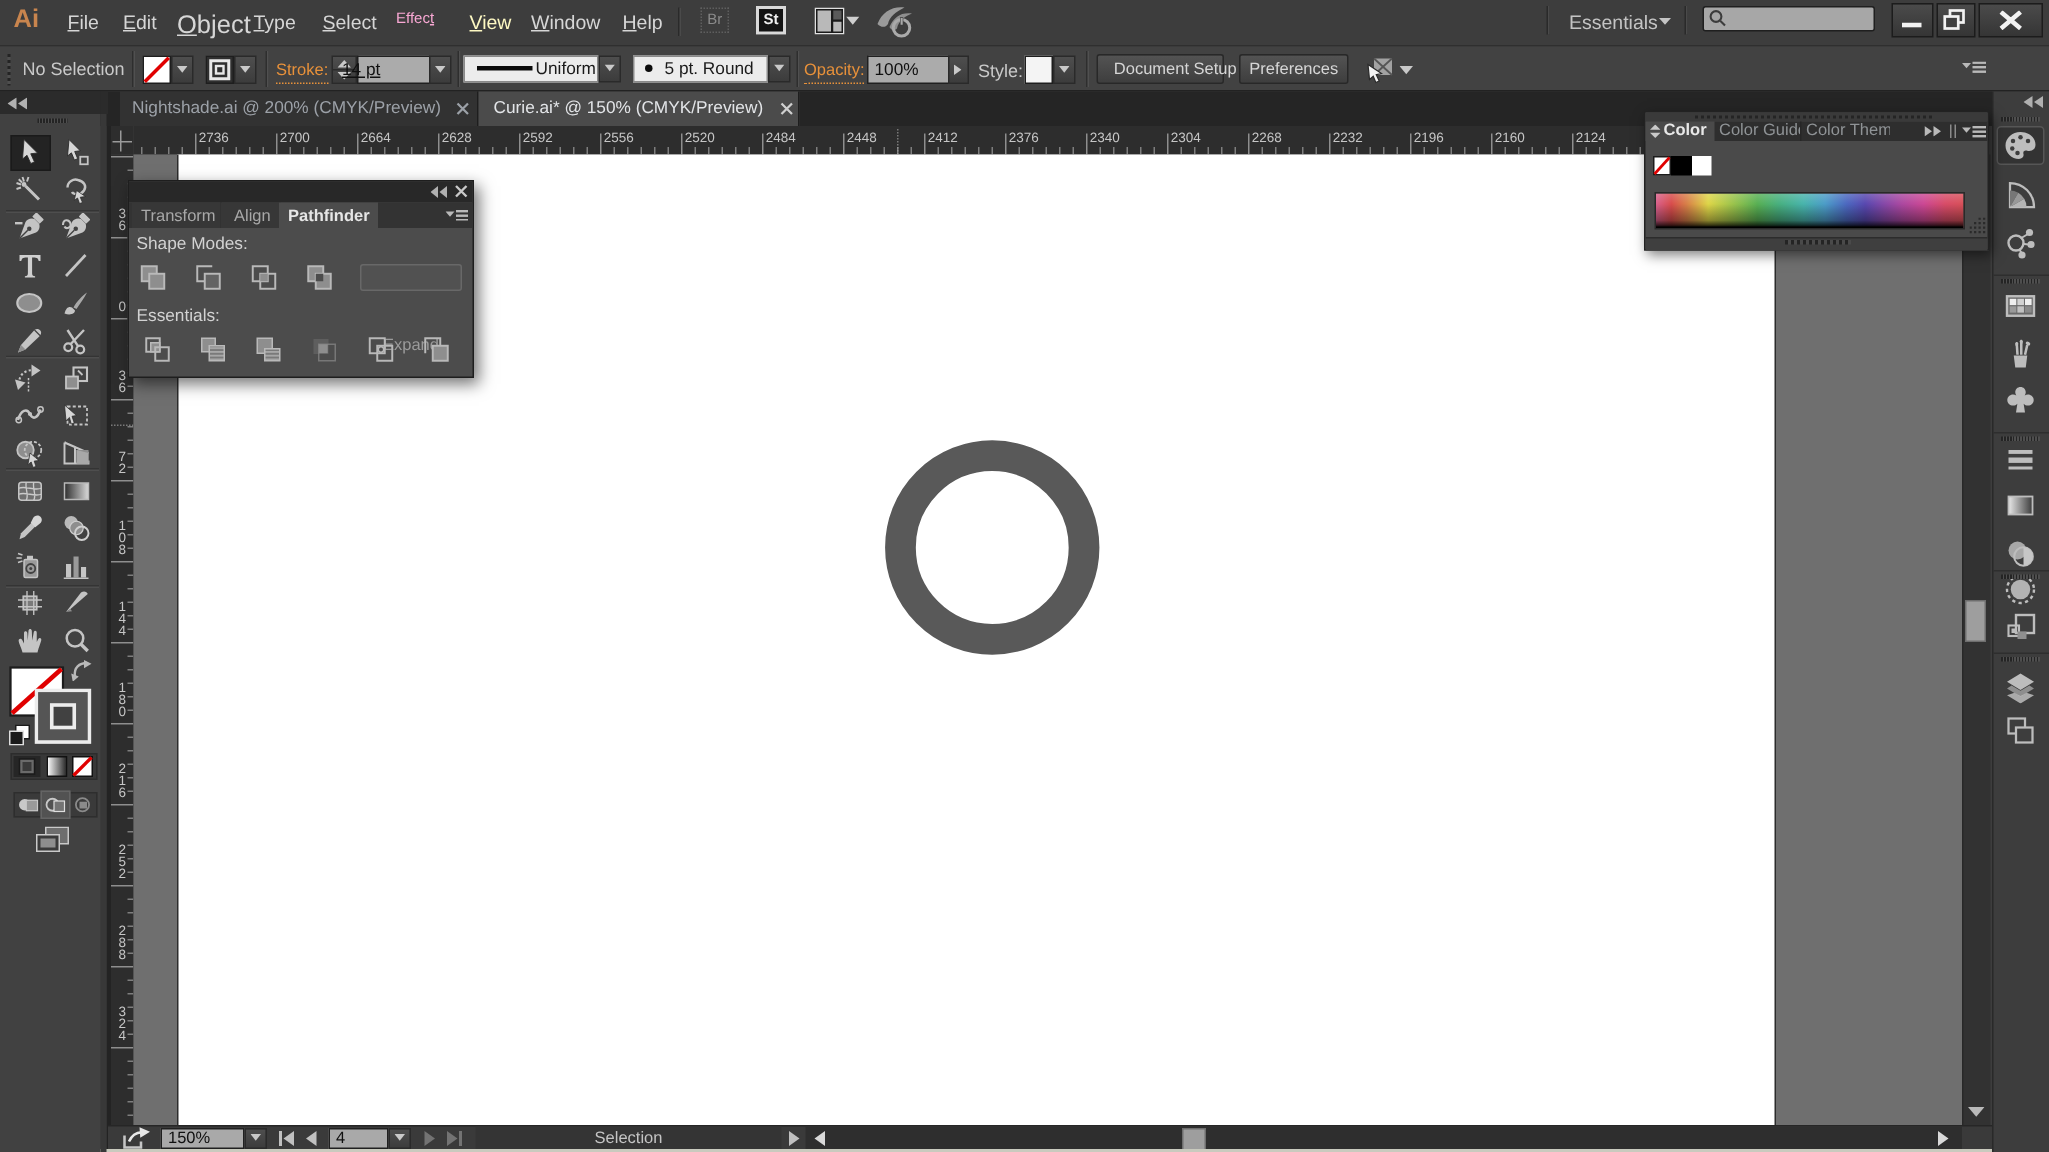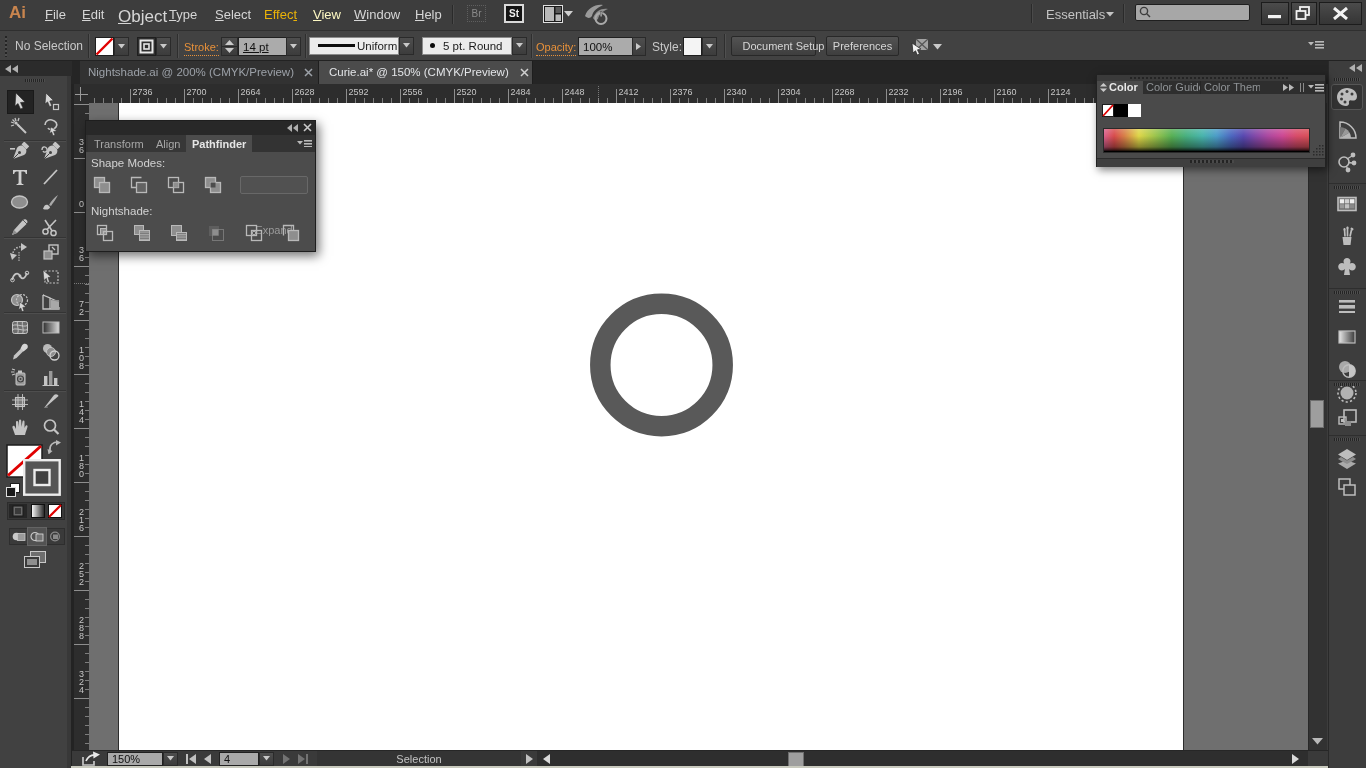--- a/index.html
+++ b/index.html
@@ -3,21 +3,21 @@
 *{margin:0;padding:0;box-sizing:content-box}
 body{width:1366px;height:768px;overflow:hidden;position:relative;background:#3d3d3d;font-family:"Liberation Sans",sans-serif;-webkit-font-smoothing:antialiased}
 </style></head><body>
 <div style="position:absolute;left:0px;top:0px;width:1366px;height:30px;background:#3d3d3d;border-bottom:1px solid #2f2f2f;"></div>
 <div style="position:absolute;left:9px;top:3px;font-size:17px;font-weight:bold;color:#c9854e;">Ai</div>
 <div style="position:absolute;left:45px;top:7px;font-size:13px;color:#d6d6d6;"><u>F</u>ile</div>
 <div style="position:absolute;left:82px;top:7px;font-size:13px;color:#d6d6d6;"><u>E</u>dit</div>
 <div style="position:absolute;left:118px;top:7px;font-size:17px;color:#d6d6d6;"><u>O</u>bject</div>
 <div style="position:absolute;left:169px;top:7px;font-size:13px;color:#d6d6d6;"><u>T</u>ype</div>
 <div style="position:absolute;left:215px;top:7px;font-size:13px;color:#d6d6d6;"><u>S</u>elect</div>
-<div style="position:absolute;left:264px;top:7px;font-size:13px;color:#eab308;">Effec<u>t</u></div>
+<div style="position:absolute;left:264px;top:7px;font-size:10px;color:#f9a8d4;">Effec<u>t</u></div>
 <div style="position:absolute;left:313px;top:7px;font-size:13px;color:#fef9c3;"><u>V</u>iew</div>
 <div style="position:absolute;left:354px;top:7px;font-size:13px;color:#d6d6d6;"><u>W</u>indow</div>
 <div style="position:absolute;left:415px;top:7px;font-size:13px;color:#d6d6d6;"><u>H</u>elp</div>
 <div style="position:absolute;left:452px;top:5px;width:1px;height:19px;background:#2a2a2a;border-right:1px solid #4a4a4a;"></div>
 <div style="position:absolute;left:467px;top:5px;width:17px;height:15px;border:1px dotted #5f5f5f;color:#8a8a8a;font-size:10px;text-align:center;line-height:15px;">Br</div>
 <div style="position:absolute;left:504px;top:4px;width:16px;height:15px;background:#141414;border:2px solid #d9d9d9;color:#efefef;font-size:10px;font-weight:bold;text-align:center;line-height:15px;">St</div>
 <svg style="position:absolute;left:543px;top:5px;" width="20" height="18" viewBox="0 0 20 18" xmlns="http://www.w3.org/2000/svg">
     <rect x="0.5" y="0.5" width="19" height="17" fill="#1a1a1a" stroke="#e0e0e0"></rect>
     <rect x="2" y="2" width="9" height="14" fill="#b9b9b9"></rect>
     <rect x="12.5" y="2" width="5.5" height="6" fill="#5a5a5a"></rect>
@@ -82,21 +82,21 @@
 <div style="position:absolute;left:184px;top:41px;font-size:11px;color:#e8913a;border-bottom:1px dotted #e8913a;padding-bottom:2px;">Stroke:</div>
 <div style="position:absolute;left:221px;top:37px;width:17px;height:19px;background:linear-gradient(#4e4e4e,#3a3a3a);border:1px solid #2a2a2a;box-sizing:border-box;"></div>
 <svg style="position:absolute;left:225px;top:40px;" width="9" height="6" viewBox="0 0 9 6" xmlns="http://www.w3.org/2000/svg">
     <polygon points="4.5,0 9,5 0,5" fill="#c9c9c9"></polygon>
   </svg>
 <div style="position:absolute;left:222px;top:46px;width:15px;height:1px;background:#2a2a2a;"></div>
 <svg style="position:absolute;left:225px;top:48px;" width="9" height="6" viewBox="0 0 9 6" xmlns="http://www.w3.org/2000/svg">
     <polygon points="0,0 9,0 4.5,5" fill="#c9c9c9"></polygon>
   </svg>
 <div style="position:absolute;left:238px;top:37px;width:48px;height:19px;background:#ababab;border:1px solid #202020;box-sizing:border-box;border-right:none;"></div>
-<div style="position:absolute;left:243px;top:41px;font-size:11.5px;color:#101010;text-decoration:underline;">14 pt</div>
+<div style="position:absolute;left:228px;top:41px;font-size:11.5px;color:#101010;text-decoration:underline;">14 pt</div>
 <div style="position:absolute;left:286px;top:37px;width:15px;height:19px;background:linear-gradient(#4e4e4e,#3c3c3c);border:1px solid #2a2a2a;box-sizing:border-box;"></div>
 <svg style="position:absolute;left:290px;top:44px;" width="7" height="5" viewBox="0 0 7 5" xmlns="http://www.w3.org/2000/svg">
     <polygon points="0,0 7,0 3.5,4.5" fill="#c9c9c9"></polygon>
   </svg>
 <div style="position:absolute;left:305px;top:34px;width:1px;height:24px;background:#2e2e2e;border-right:1px solid #505050;"></div>
 <div style="position:absolute;left:309px;top:37px;width:90px;height:18px;background:#ececec;border:1px solid #8a8a8a;box-sizing:border-box;"></div>
 <div style="position:absolute;left:318px;top:44px;width:37px;height:3px;background:#0c0c0c;"></div>
 <div style="position:absolute;left:357px;top:40px;font-size:11.5px;color:#1a1a1a;">Uniform</div>
 <div style="position:absolute;left:399px;top:37px;width:15px;height:18px;background:linear-gradient(#4e4e4e,#3c3c3c);border:1px solid #2a2a2a;box-sizing:border-box;"></div>
 <svg style="position:absolute;left:403px;top:43px;" width="7" height="5" viewBox="0 0 7 5" xmlns="http://www.w3.org/2000/svg">
@@ -888,21 +888,21 @@
     <rect x="6.5" y="6.5" width="10" height="10" fill="none" stroke="#b9b9b9" stroke-width="1.3"></rect>
     <rect x="6.5" y="6.5" width="5" height="5" fill="#8e8e8e"></rect>
   </svg>
 <svg style="position:absolute;left:204px;top:176px" width="18" height="18" viewBox="0 0 18 18" xmlns="http://www.w3.org/2000/svg">
     <rect x="1.5" y="1.5" width="10" height="10" fill="#8e8e8e" stroke="#b9b9b9" stroke-width="1.3"></rect>
     <rect x="6.5" y="6.5" width="10" height="10" fill="#8e8e8e" stroke="#b9b9b9" stroke-width="1.3"></rect>
     <rect x="6.5" y="6.5" width="5" height="5" fill="#4c4c4c"></rect>
   </svg>
 <div style="position:absolute;left:240px;top:176px;width:68px;height:18px;background:#515151;border:1px solid #686868;border-radius:2px;box-sizing:border-box;"></div>
 <div style="position:absolute;left:240px;top:180px;width:68px;text-align:center;font-size:11px;color:#9b9b9b;margin-top:44px;">Expand</div>
-<div style="position:absolute;left:91px;top:205px;font-size:11.5px;color:#d2d2d2;">Nightshade:</div>
+<div style="position:absolute;left:91px;top:205px;font-size:11.5px;color:#d2d2d2;">Essentials:</div>
 <svg style="position:absolute;left:96px;top:224px" width="18" height="18" viewBox="0 0 18 18" xmlns="http://www.w3.org/2000/svg">
     <rect x="1.5" y="1.5" width="9" height="9" fill="none" stroke="#b9b9b9" stroke-width="1.3"></rect>
     <rect x="4.5" y="4.5" width="6" height="6" fill="#8e8e8e" stroke="#b9b9b9"></rect>
     <rect x="7.5" y="7.5" width="9" height="9" fill="none" stroke="#b9b9b9" stroke-width="1.3"></rect>
   </svg>
 <svg style="position:absolute;left:133px;top:224px" width="18" height="18" viewBox="0 0 18 18" xmlns="http://www.w3.org/2000/svg">
     <defs>
       <pattern id="st" width="2.5" height="2.5" patternUnits="userSpaceOnUse">
         <rect width="2.5" height="2.5" fill="#7a7a7a"></rect>
         <rect width="2.5" height="1.2" fill="#a8a8a8"></rect>

